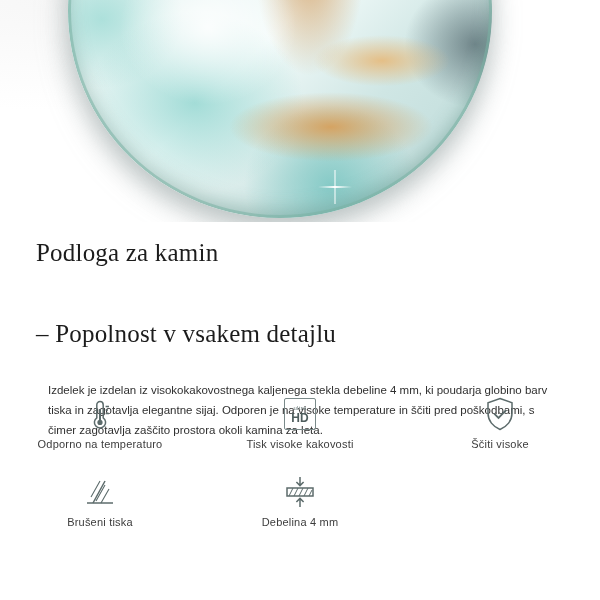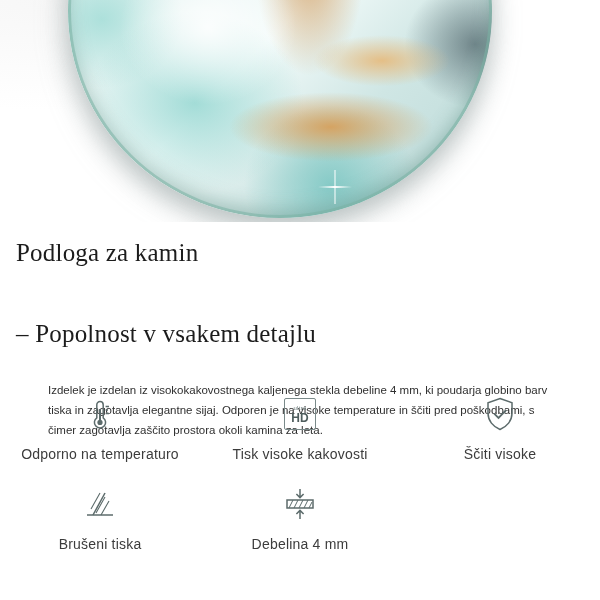--- a/index.html
+++ b/index.html
@@ -130,21 +130,21 @@
 
   
   .content {
     position: absolute;
     left: 0;
     top: 222px;
     width: 600px;
   }
   .headline {
     margin: 0;
-    padding: 14px 36px 0 16px;
+    padding: 14px 36px 0 36px;
     font-family: "Liberation Serif", serif;
     font-size: 25px;
     line-height: 33px;
     font-weight: 400;
     color: #1c1c1c;
     letter-spacing: 0.2px;
   }
   .headline .l2 {
     display: block;
     margin-top: 48px;
@@ -176,22 +176,21 @@
   }
   .feature-icon {
     width: 52px;
     height: 48px;
     display: flex;
     align-items: center;
     justify-content: center;
     color: #5c6b6b;
   }
   .feature-label {
-    margin-top: 8px;
-    font-size: 14px;
+    font-size: 11px;
     color: #3c3c3c;
     text-align: right;
     letter-spacing: 0.2px;
   }
   .ultrahd {
     width: 30px;
     height: 30px;
     border: 1.4px solid #7a8a8a;
     border-radius: 2px;
     display: flex;

